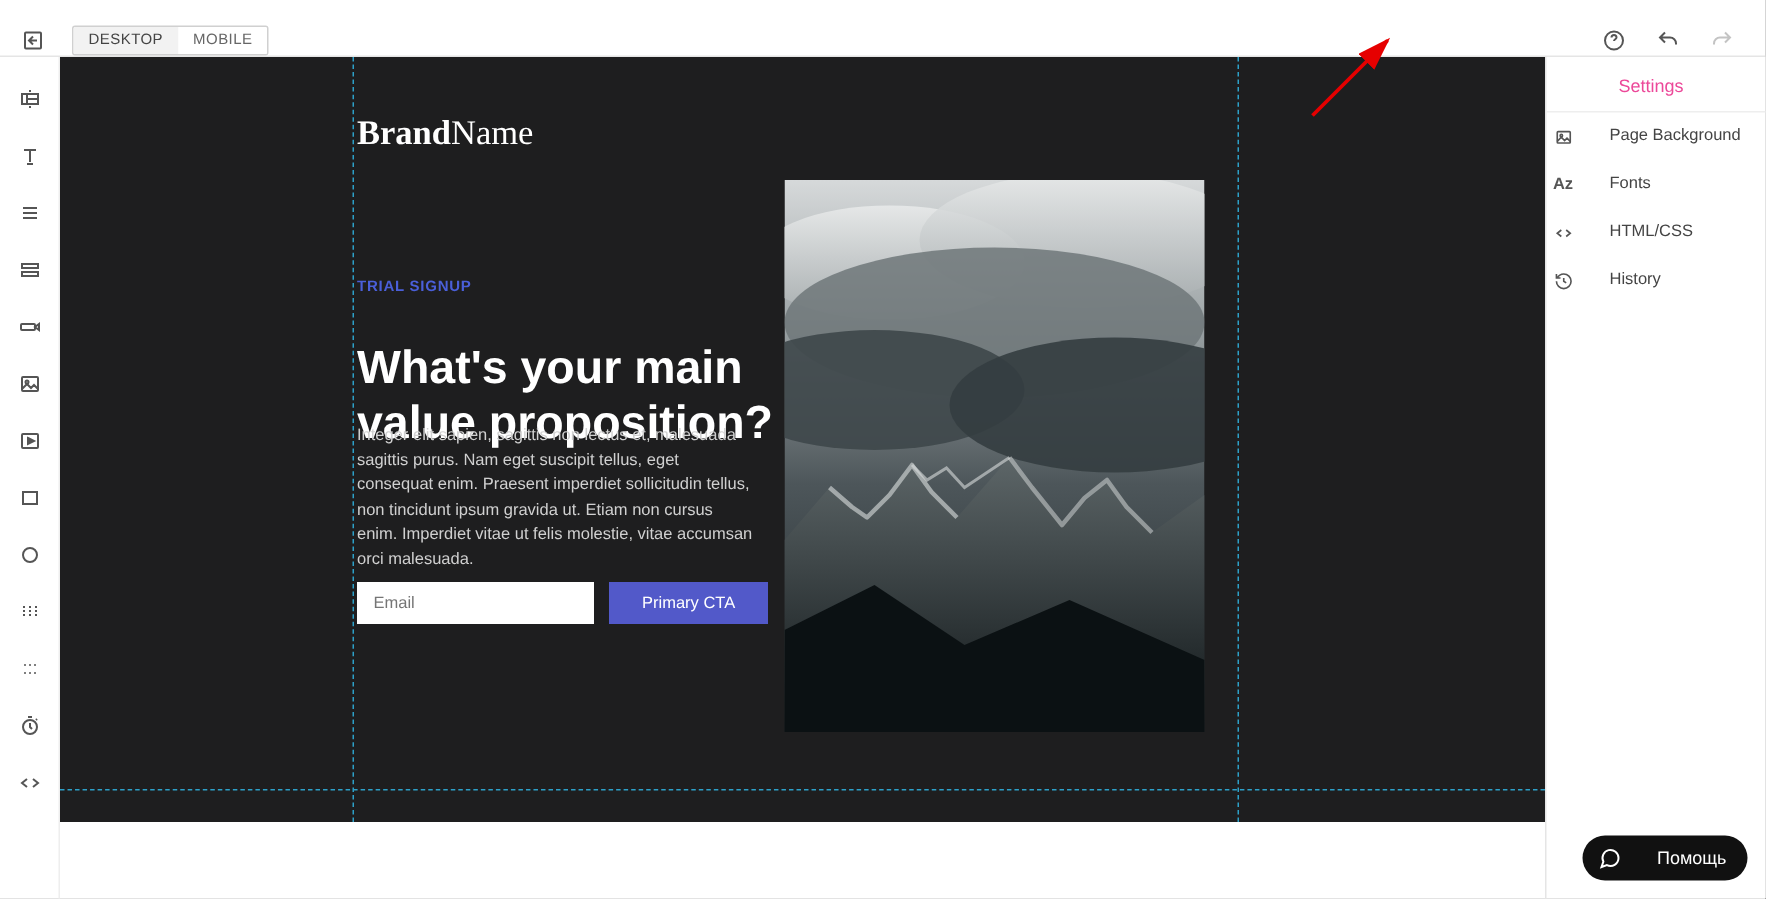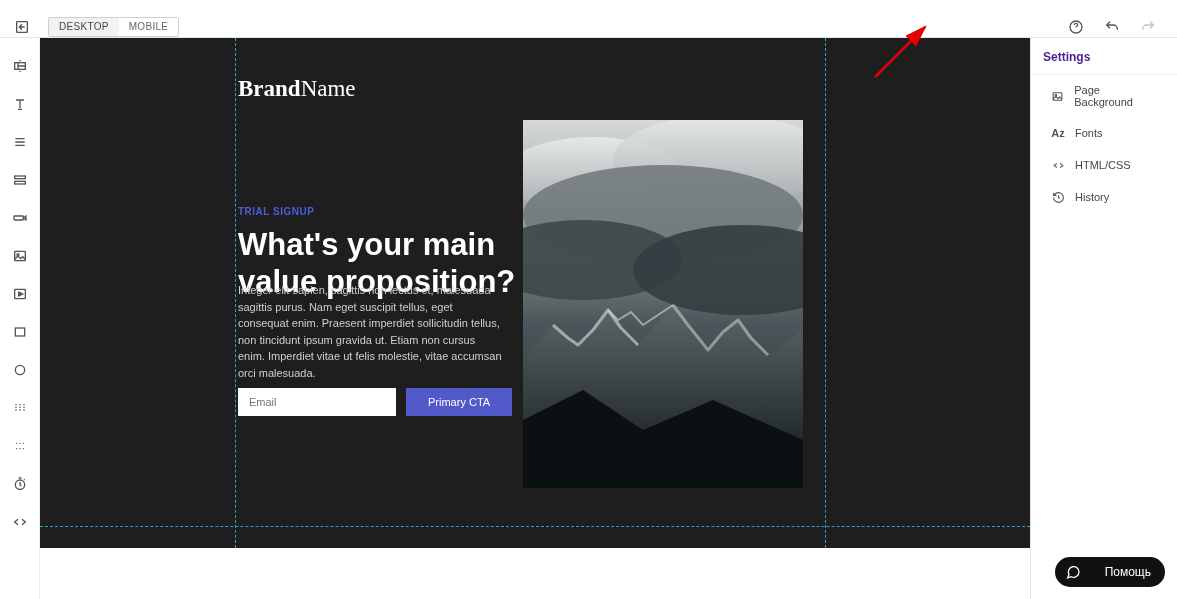--- a/index.html
+++ b/index.html
@@ -106,21 +106,21 @@
     position:absolute;
     left:198px; top:38px;
     color:#fff;
     font-size:23px;
     font-weight:400;
     font-family:Liberation Serif, serif;
   }
   .brand b { font-weight:700; }
   .eyebrow {
     position:absolute;
-    left:198px; top:168px;
+    left:198px; top:148px;
     color:#4a5fd9;
     font-size:10px;
     letter-spacing:0.5px;
     font-weight:600;
   }
   .headline {
     position:absolute;
     left:198px; top:188px;
     width:280px;
     color:#fff;
@@ -169,30 +169,30 @@
   .right-panel {
     position:absolute;
     top:38px; right:0;
     width: 147px;
     height: calc(599px - 38px);
     border-left:1px solid #e5e5e5;
     background:#fff;
   }
   .right-panel h4 {
     font-size:12px;
-    font-weight:700;
-    color:#4c1d95;
+    font-weight:400;
+    color:#ec4899;
     padding:12px 12px 10px;
+    margin-left:36px;
   }
   .settings-list { border-top:1px solid #eee; }
   .settings-item {
     display:flex;
-    align-items:center;
-    gap:10px;
-    padding:9px 20px;
+    gap:24px;
+    padding:9px 4px;
     font-size:11px;
     color:#444;
     cursor:pointer;
   }
   .settings-item .sico{width:14px;height:14px;display:flex;align-items:center;justify-content:center;color:#555;}
   
   .help-bubble{
     position:absolute;
     right:12px; bottom:12px;
     background:#111;

